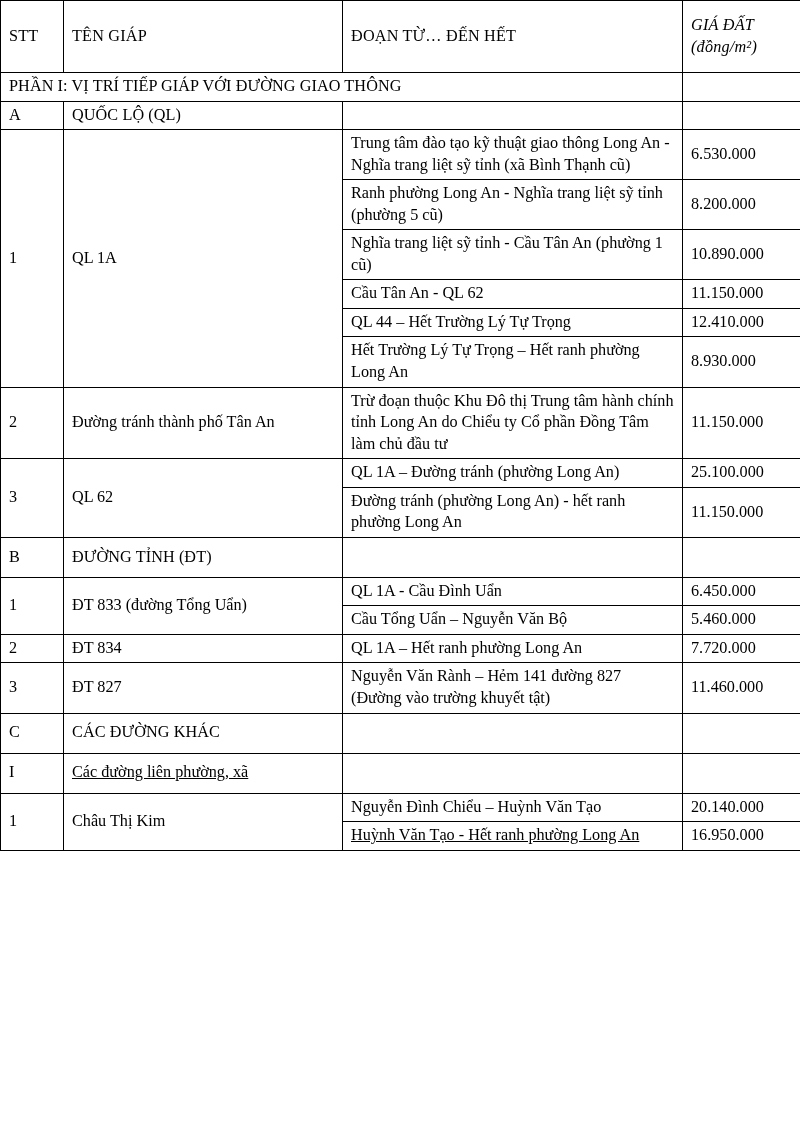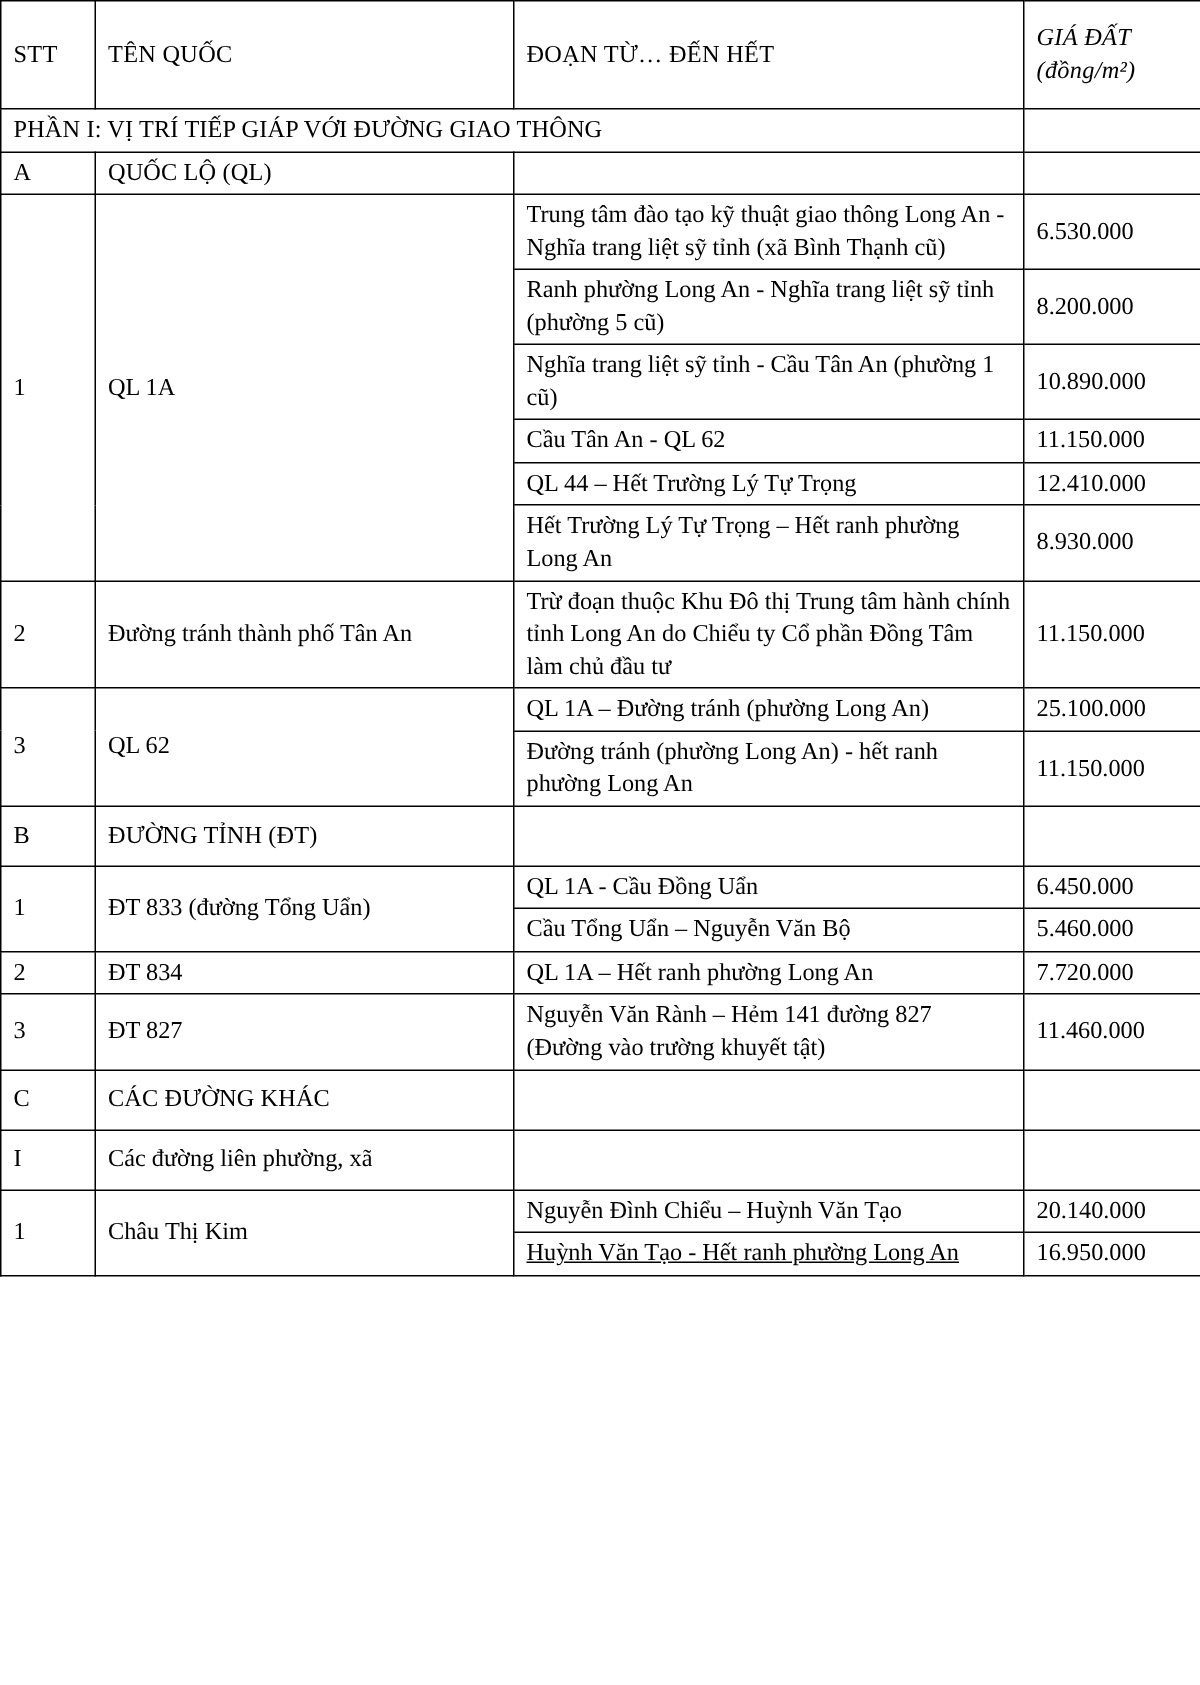--- a/index.html
+++ b/index.html
@@ -64,41 +64,41 @@
     letter-spacing: .1px;
   }
   td.part-title {
     font-weight: bold;
     font-size: 16.6px;
     padding-top: 7px;
     padding-bottom: 7px;
     letter-spacing: .1px;
     margin-top: 32px;
   }
-  td.sub-italicish { font-weight: bold; font-size: 16.2px; }
+  td.sub-italicish { font-weight: bold; font-size: 16.2px; text-decoration: underline; }
   td.tall { height: 40px; }
   td.seg { text-align: left; }
   td.seg-just { text-align: justify; text-decoration: underline; }
   td.empty { padding: 0; }
 </style>
 </head>
 <body>
 
 <div id="sheet">
   <table class="price-table">
     <colgroup>
       <col class="c-stt">
         <col class="c-name">
         <col class="c-seg">
         <col class="c-price">
     </colgroup>
     <thead>
       <tr>
         <th>STT</th>
-        <th>TÊN QUỐC</th>
+        <th>TÊN GIÁP</th>
         <th>ĐOẠN TỪ… ĐẾN HẾT</th>
         <th class="h-price">
           <div>GIÁ ĐẤT</div>
           <div>(đồng/m²)</div>
         </th>
       </tr>
     </thead>
     <tbody>
 
       <tr>
@@ -161,21 +161,21 @@
       <tr>
         <td class="ctr bold tall">B</td>
         <td class="section-title">ĐƯỜNG TỈNH (ĐT)</td>
         <td class="empty"></td>
         <td class="empty"></td>
       </tr>
 
       <tr>
         <td class="ctr" rowspan="2">1</td>
         <td rowspan="2">ĐT 833 (đường Tổng Uẩn)</td>
-        <td class="seg">QL 1A - Cầu Đồng Uẩn</td>
+        <td class="seg">QL 1A - Cầu Đình Uẩn</td>
         <td class="price">6.450.000</td>
       </tr>
       <tr>
         <td class="seg">Cầu Tổng Uẩn – Nguyễn Văn Bộ</td>
         <td class="price">5.460.000</td>
       </tr>
 
       <tr>
         <td class="ctr">2</td>
         <td>ĐT 834</td>

